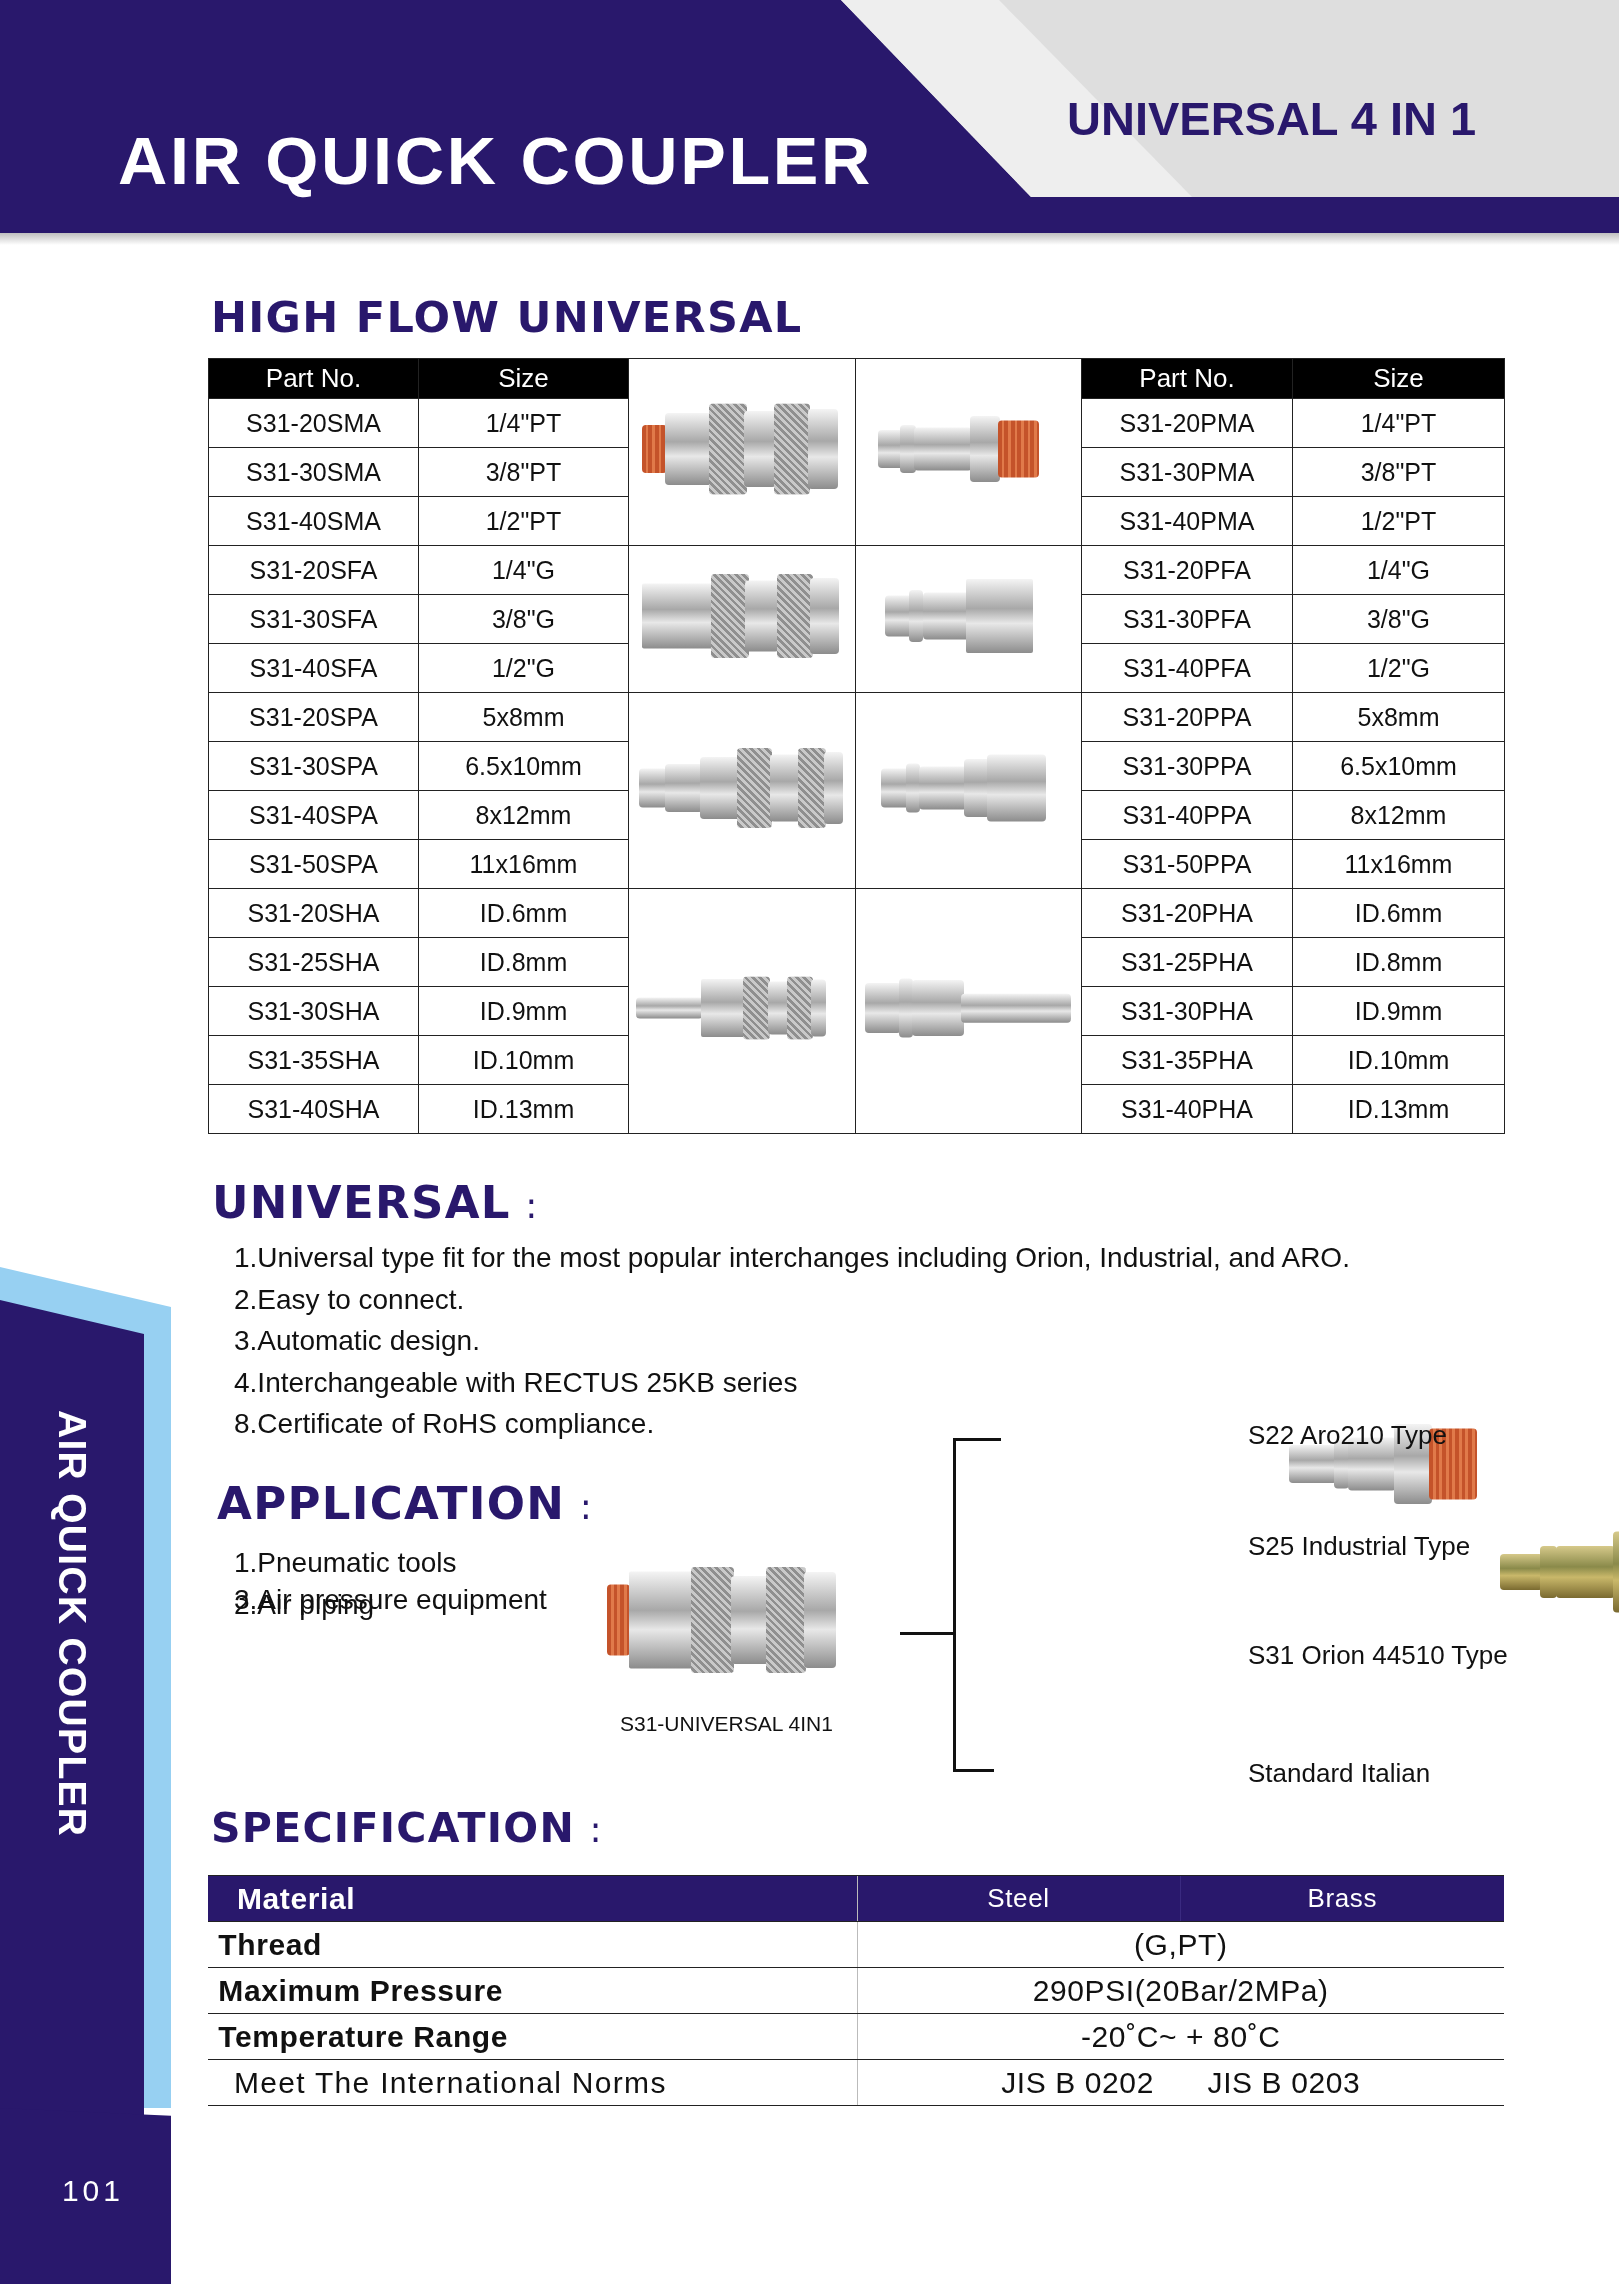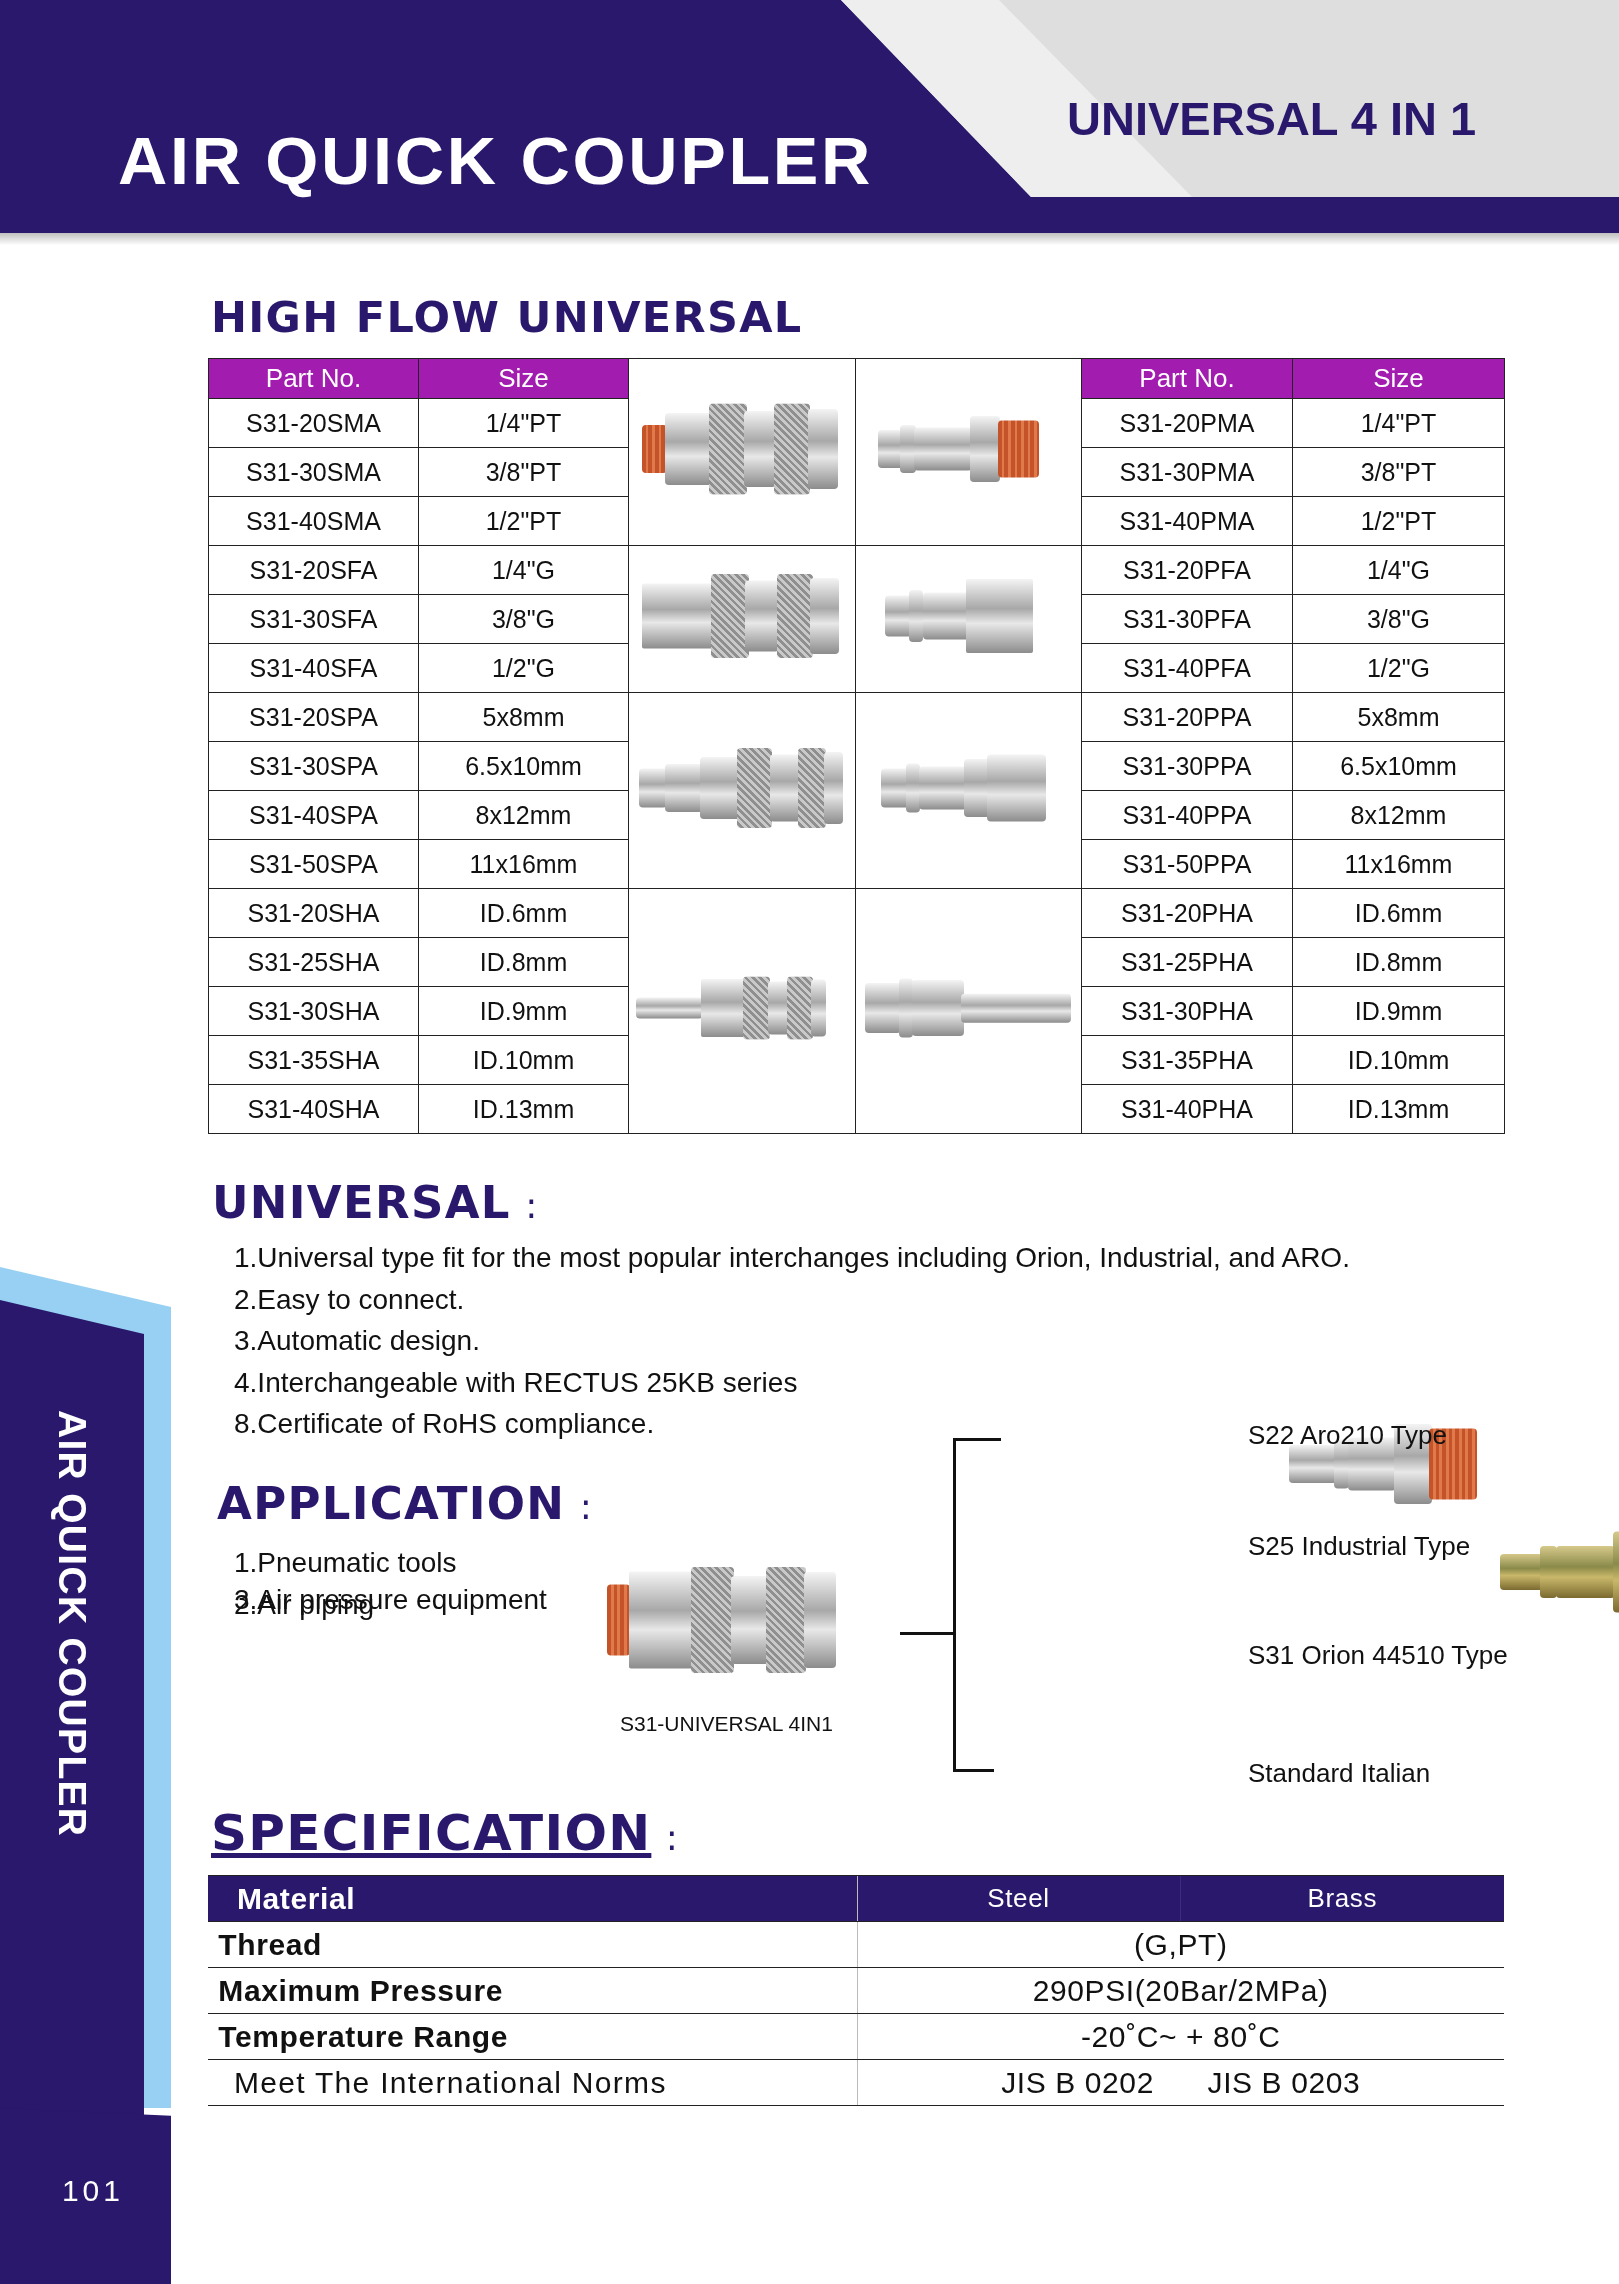--- a/index.html
+++ b/index.html
@@ -33,21 +33,21 @@
 
   
   .sec-title { font-family:"DejaVu Sans", sans-serif; font-weight:bold; color:#29186c;
                white-space:nowrap; letter-spacing:1.3px; }
   .sec-colon { font-family:"DejaVu Sans", sans-serif; color:#29186c; }
 
   
   .mt { left:208px; top:358px; width:1296px; border-collapse:collapse; table-layout:fixed; }
   .mt td, .mt th { border:1.9px solid #222; padding:0; text-align:center; font-size:25px;
                    height:48px; }
-  .mt th { background:#a21caf; color:#fff; font-weight:normal; height:39px; font-size:26px; }
+  .mt th { background:#000000; color:#fff; font-weight:normal; height:39px; font-size:26px; }
   .mt td.img { background:#fff; vertical-align:middle; }
 
   
   .fit { position:relative; display:inline-block; }
   .fit .p { position:absolute; top:50%; transform:translateY(-50%); border-radius:3.9px; }
   .chrome { background:linear-gradient(#f4f4f4, #a8a8a8 40%, #e8e8e8 60%, #8c8c8c); }
   .knurl  { background:repeating-linear-gradient(45deg,#c9c9c9 0 2.6px,#8f8f8f 2.6px 5.2px),
                        linear-gradient(#ddd,#999); }
   .orange { background:repeating-linear-gradient(90deg,#c4532a 0 3.9px,#e07a4a 3.9px 6.5px); }
   .brassy { background:linear-gradient(#d6c98a, #8a8a4a 40%, #c9b86a 60%, #7a6a30); }
@@ -336,21 +336,21 @@
 <div class="abs variant-label" style="left:1248px; top:1531px;">S25 Industrial Type</div>
 
 
 <div class="abs variant-label" style="left:1248px; top:1640px;">S31 Orion 44510 Type</div>
 
 
 <div class="abs variant-label" style="left:1248px; top:1758px;">Standard Italian</div>
 
 
 <div class="abs" style="left:211px; top:1804px; white-space:nowrap;">
-  <span class="sec-title" style="font-size:50px;text-decoration:underline;">SPECIFICATION</span>
+  <span class="sec-title" style="font-size:41px;">SPECIFICATION</span>
   <span class="sec-colon" style="font-size:36px; margin-left:11.6px;">:</span>
 </div>
 
 <table class="abs st">
   <colgroup>
       <col style="width:649px">
       <col style="width:323px">
       <col style="width:324px">
     </colgroup>
   <tbody>

